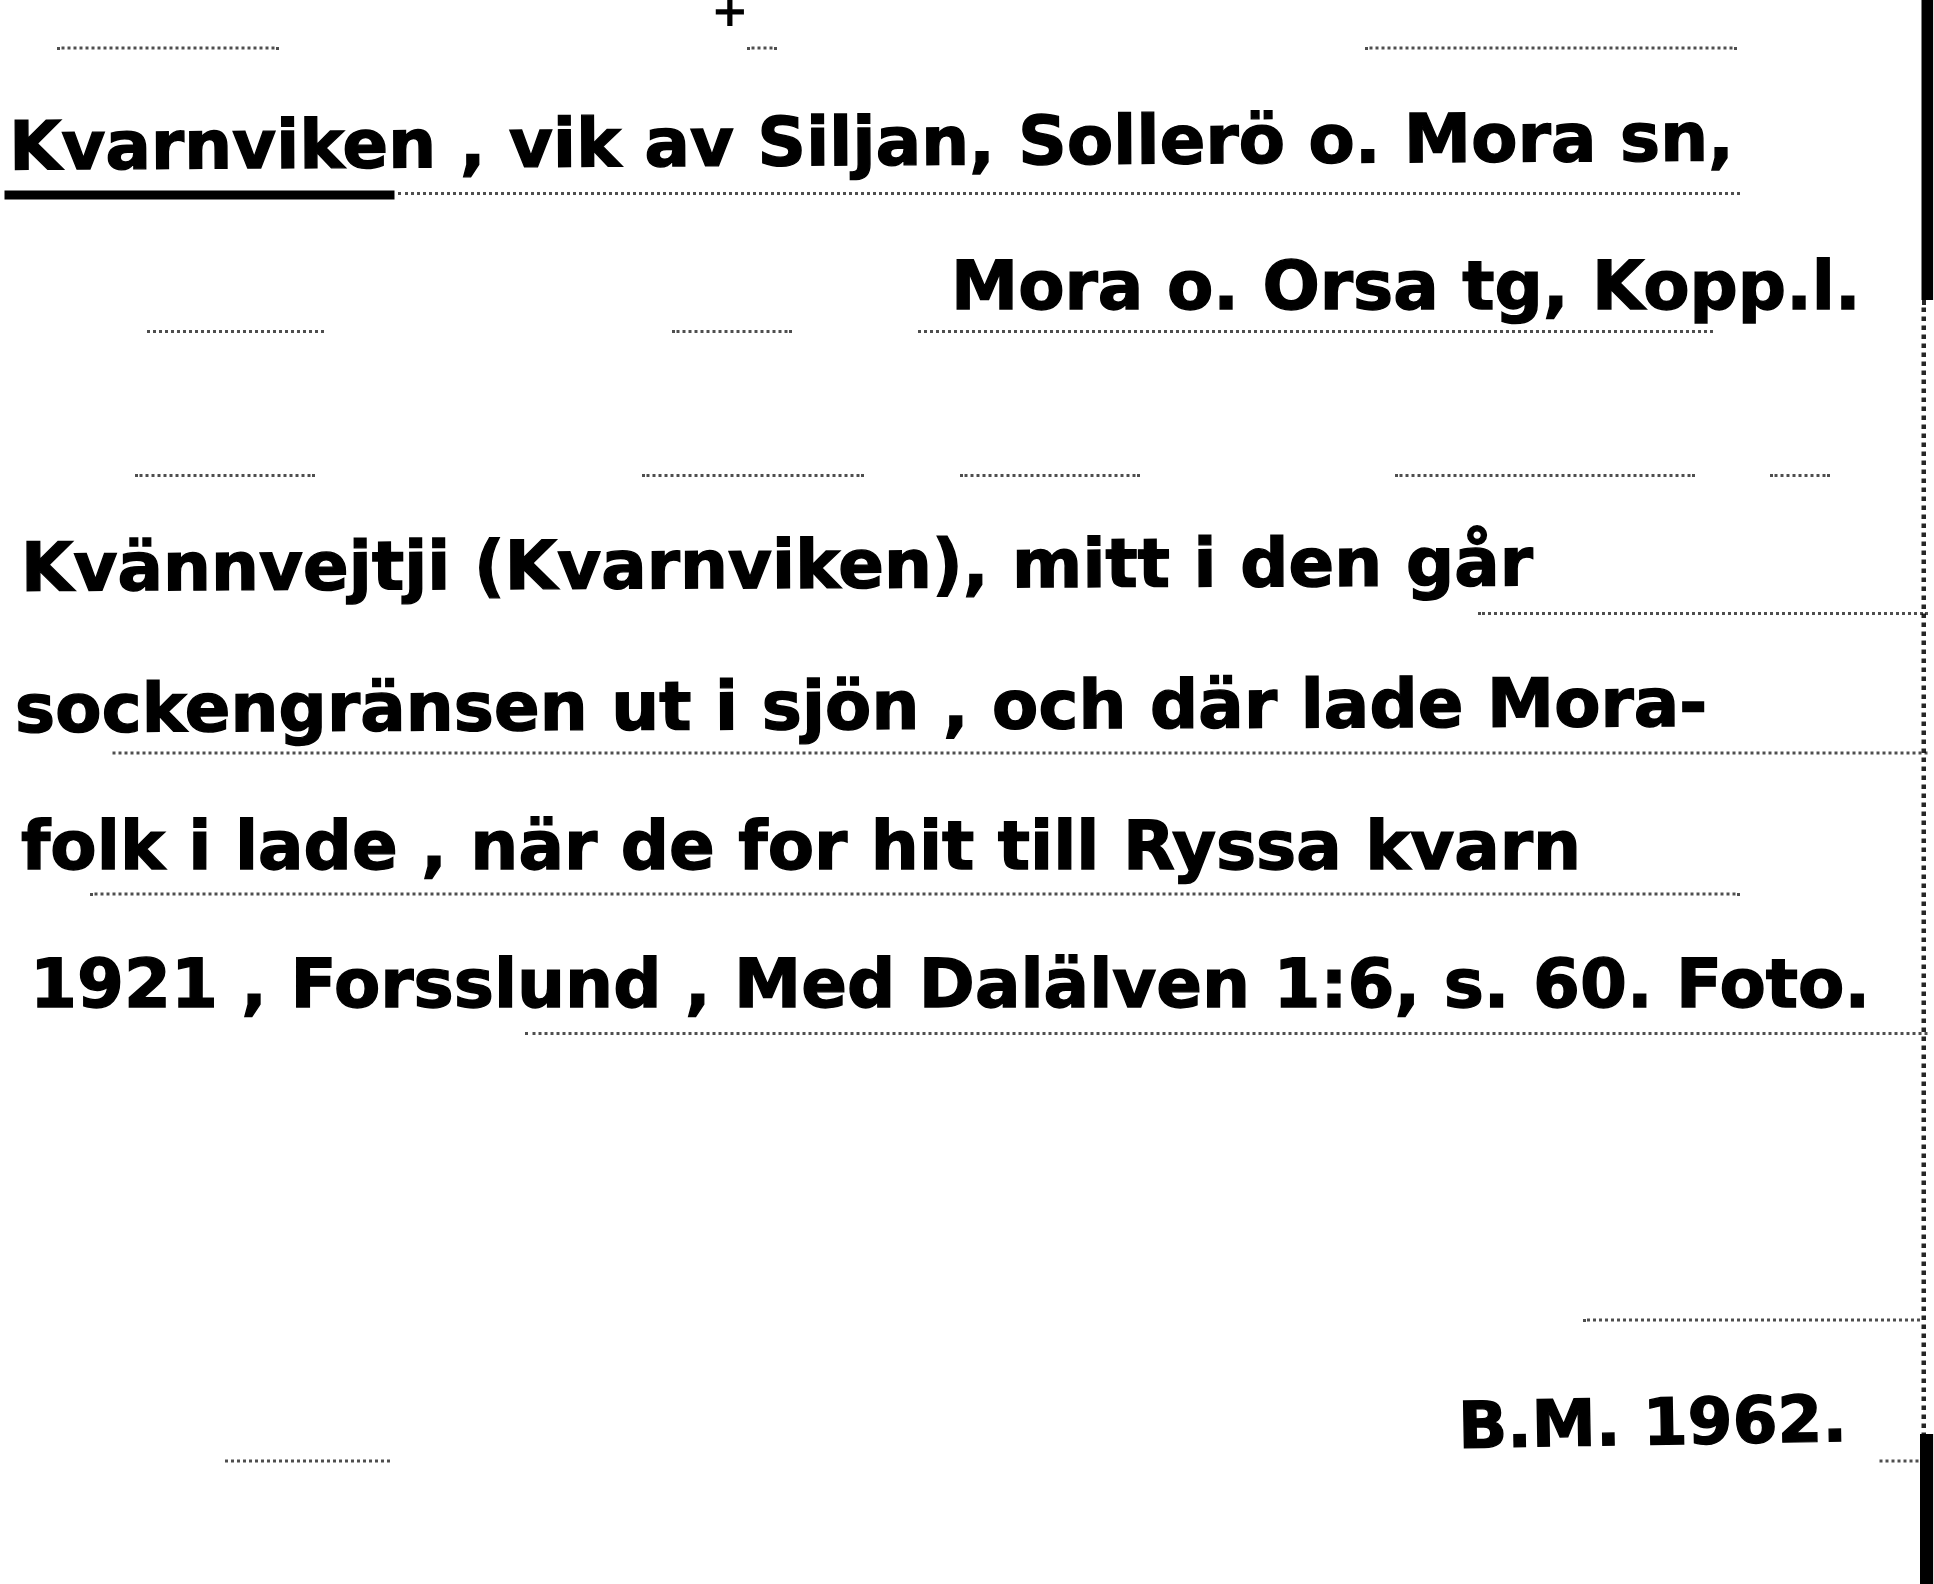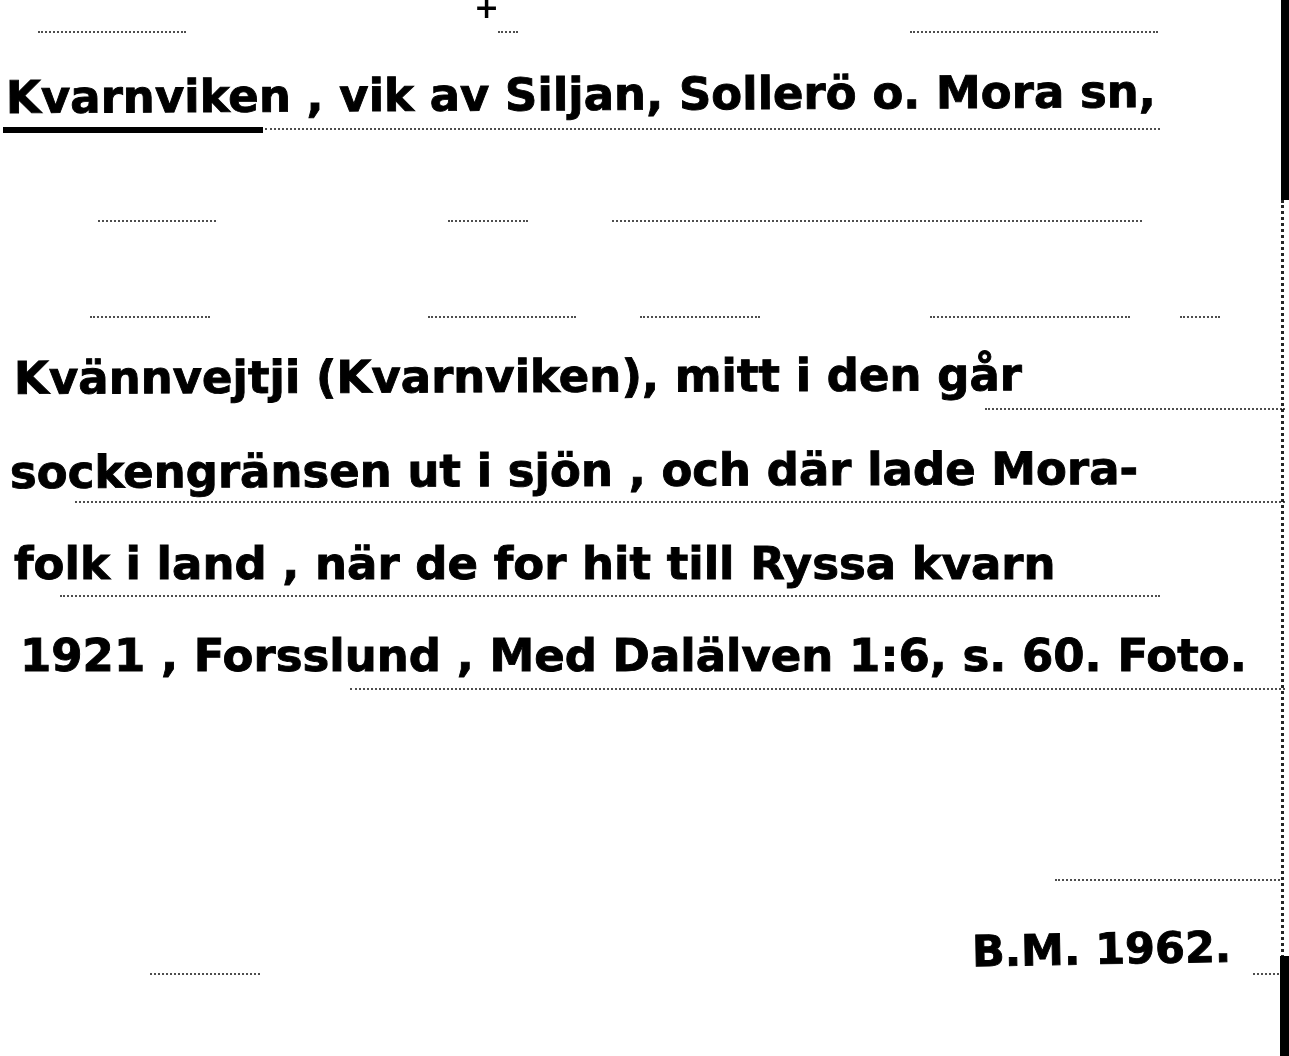--- a/index.html
+++ b/index.html
@@ -87,26 +87,27 @@
   <div class="rule faint" style="left:350px; top:688px; width:935px;"></div>
   <div class="rule faint" style="left:1055px;top:879px; width:225px;"></div>
   <div class="rule faint" style="left:150px; top:973px; width:110px;"></div>
   <div class="rule faint" style="left:1253px;top:973px; width:30px;"></div>
 
   <div class="hw" style="left:6px; top:70px; transform:rotate(-0.3deg);">
     <span>Kvarnviken</span><span> , vik av Siljan, Sollerö o. Mora sn,</span>
   </div>
   <div class="solid-underline" style="left:3px; top:127px; width:260px; height:6px;"></div>
 
+  <div class="hw" style="left:634px; top:166px;">Mora o. Orsa tg, Kopp.l.</div>
 
   <div class="hw" style="left:14px; top:352px; transform:rotate(-0.2deg);">Kvännvejtji (Kvarnviken), mitt i den går</div>
 
   <div class="hw" style="left:10px; top:446px; transform:rotate(-0.2deg);">sockengränsen ut i sjön , och där lade Mora-</div>
 
-  <div class="hw" style="left:14px; top:539px;">folk i land , när de for hit till Ryssa kvarn</div>
+  <div class="hw" style="left:14px; top:539px;">folk i lade , när de for hit till Ryssa kvarn</div>
 
   <div class="hw" style="left:20px; top:631px;">1921 , Forsslund , Med Dalälven 1:6, s. 60. Foto.</div>
 
   <div class="hw hw-small" style="left:972px; top:926px; transform:rotate(-1deg);">B.M. 1962.</div>
 
   <div class="edge-bar" style="right:0; top:0; width:8px; height:200px;"></div>
   <div class="edge-dashed" style="right:5px; top:200px; height:758px;"></div>
   <div class="edge-bar" style="right:0; bottom:0; width:9px; height:100px;"></div>
 
 </div>

